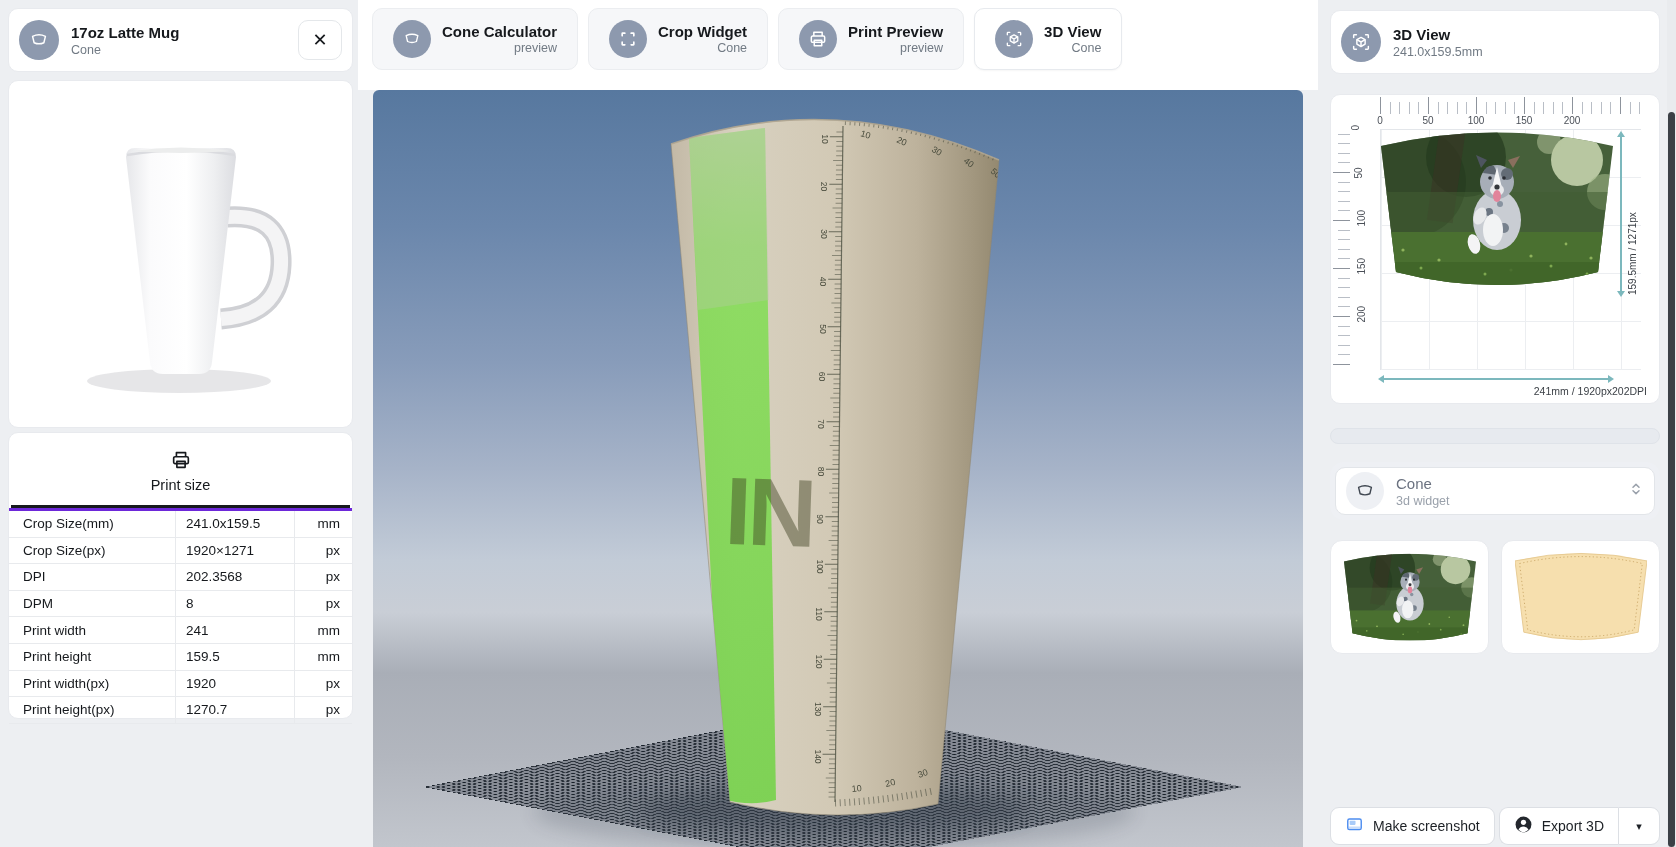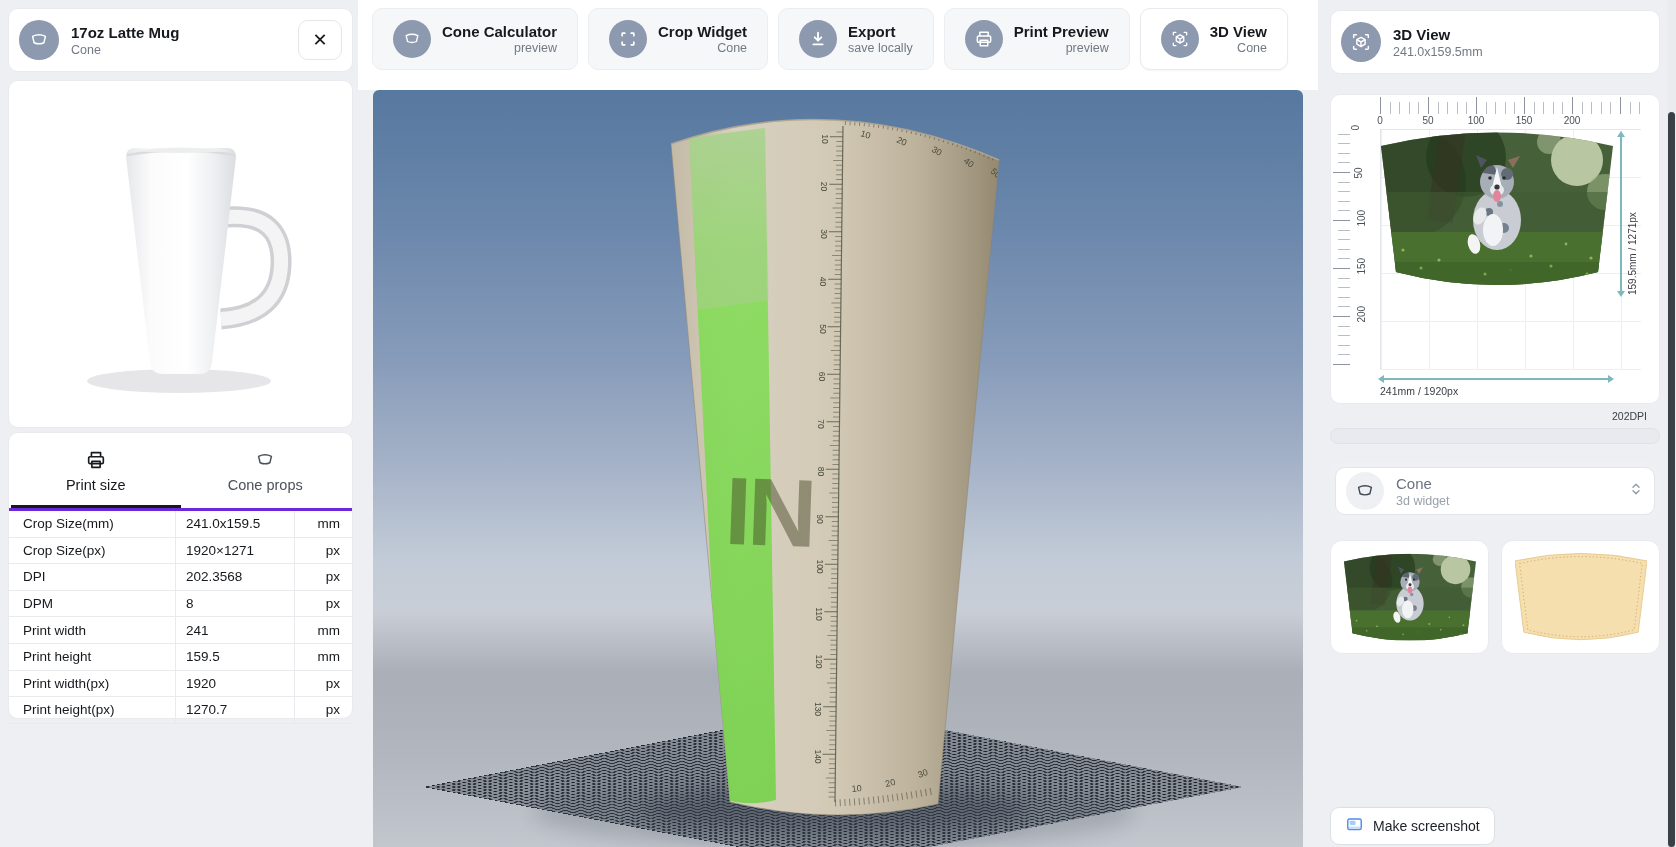--- a/index.html
+++ b/index.html
@@ -66,22 +66,22 @@
     background-image:repeating-linear-gradient(90deg,#eceef1 0 1px,transparent 1px 48px),
                      repeating-linear-gradient(0deg,#eceef1 0 1px,transparent 1px 48px);}
   .h-arrow{position:absolute;left:49px;top:283px;width:232px;height:2px;background:#7cb8bd;}
   .h-arrow:before,.h-arrow:after{content:"";position:absolute;top:-3px;border:4px solid transparent;}
   .h-arrow:before{left:-2px;border-right:6px solid #7cb8bd;border-left:0;}
   .h-arrow:after{right:-2px;border-left:6px solid #7cb8bd;border-right:0;}
   .v-arrow{position:absolute;left:289px;top:38px;width:2px;height:162px;background:#7cb8bd;}
   .v-arrow:before,.v-arrow:after{content:"";position:absolute;left:-3px;border:4px solid transparent;}
   .v-arrow:before{top:-2px;border-bottom:6px solid #7cb8bd;border-top:0;}
   .v-arrow:after{bottom:-2px;border-top:6px solid #7cb8bd;border-bottom:0;}
-  .wlabel{position:absolute;top:290px;left:49px;width:232px;text-align:left;font-size:10.5px;color:#3c4147;}
-  .dpilabel{position:absolute;top:290px;right:12px;font-size:10.5px;color:#3c4147;margin-top:25px;}
+  .wlabel{position:absolute;top:290px;left:49px;width:232px;text-align:right;font-size:10.5px;color:#3c4147;}
+  .dpilabel{position:absolute;top:290px;right:12px;font-size:10.5px;color:#3c4147;}
   .hlabel{position:absolute;left:296px;top:38px;height:162px;display:flex;align-items:center;font-size:10px;color:#3c4147;
     writing-mode:vertical-rl;transform:rotate(180deg);}
   .slim-bar{position:relative;margin-top:24px;width:330px;height:16px;background:#e7eaef;border:1px solid #dfe3e9;border-radius:8px;box-sizing:border-box;}
   .select-wrap{position:relative;margin-top:18px;width:330px;height:58px;background:#eef0f4;border-radius:14px;padding:5px;box-sizing:border-box;}
   .select-card{width:100%;height:100%;background:#fff;border:1px solid #e2e5e9;border-radius:10px;display:flex;align-items:center;padding:0 10px;box-sizing:border-box;cursor:pointer;}
   .select-ic{width:38px;height:38px;border-radius:50%;background:#eef0f4;color:#3f4650;display:flex;align-items:center;justify-content:center;}
   .select-ic svg{width:22px;height:22px;}
   .select-txt{margin-left:12px;flex:1;}
   .select-txt b{display:block;font-size:15px;font-weight:400;color:#6b7280;}
   .select-txt small{display:block;font-size:12.5px;color:#9aa1ab;margin-top:2px;}
@@ -200,28 +200,20 @@
         <div class="ltab active">
     <span style="display:flex">
             <svg viewBox="0 0 24 24" fill="none" stroke="currentColor" stroke-width="1.8" stroke-linejoin="round">
               <path d="M7 8.5V4h10v4.5"></path>
               <rect x="4" y="8.5" width="16" height="7.5" rx="1.5"></rect>
               <rect x="7.5" y="13.5" width="9" height="6.5"></rect>
             </svg>
           </span>
     <span>Print size</span>
   </div>
-        <div class="ltab">
-    <span style="display:flex">
-            <svg viewBox="0 0 24 24" fill="none" stroke="currentColor" stroke-width="1.6" stroke-linejoin="round">
-              <path d="M5 8 Q12 4.6 19 8 L17.3 15 Q12 17.4 6.7 15 Z"></path>
-            </svg>
-          </span>
-    <span>Cone props</span>
-  </div>
       </div>
     <div class="ptable" id="ptable">
         <div class="trow">
     <span class="c1">Crop Size(mm)</span>
     <span class="c2">241.0x159.5</span>
     <span class="c3">mm</span>
   </div>
         <div class="trow">
     <span class="c1">Crop Size(px)</span>
     <span class="c2">1920×1271</span>
@@ -278,33 +270,20 @@
             <svg viewBox="0 0 24 24" fill="none" stroke="currentColor" stroke-width="2" stroke-linecap="round" stroke-linejoin="round">
               <path d="M8.2 5H5.6Q5 5 5 5.6v2.6"></path>
               <path d="M15.8 5h2.6Q19 5 19 5.6v2.6"></path>
               <path d="M8.2 19H5.6Q5 19 5 18.4v-2.6"></path>
               <path d="M15.8 19h2.6Q19 19 19 18.4v-2.6"></path>
             </svg>
           </span>
     <span class="tab-txt">
       <b>Crop Widget</b>
       <small>Cone</small>
-    </span>
-  </div>
-        <div class="tab">
-    <span class="tab-ic">
-            <svg viewBox="0 0 24 24" fill="none" stroke="currentColor" stroke-width="2.2" stroke-linecap="round" stroke-linejoin="round">
-              <path d="M12 4.5v9"></path>
-              <path d="M8 10l4 4 4-4"></path>
-              <path d="M6.5 18.5h11"></path>
-            </svg>
-          </span>
-    <span class="tab-txt">
-      <b>Export</b>
-      <small>save locally</small>
     </span>
   </div>
         <div class="tab">
     <span class="tab-ic">
             <svg viewBox="0 0 24 24" fill="none" stroke="currentColor" stroke-width="1.8" stroke-linejoin="round">
               <path d="M7 8.5V4h10v4.5"></path>
               <rect x="4" y="8.5" width="16" height="7.5" rx="1.5"></rect>
               <rect x="7.5" y="13.5" width="9" height="6.5"></rect>
             </svg>
           </span>
@@ -624,18 +603,33 @@
       <button class="btn">
         <span>
           <svg viewBox="0 0 24 24" fill="none">
               <rect x="3.5" y="5" width="17" height="13.5" rx="2.2" stroke="#4d8df0" stroke-width="1.8"></rect>
               <path d="M4.5 14.5h15v2a2 2 0 0 1-2 2h-11a2 2 0 0 1-2-2Z" fill="#4d8df0" opacity=".3"></path>
               <rect x="5.9" y="7.3" width="7.4" height="5.2" rx="1" fill="#a9cbf8"></rect>
             </svg>
         </span>
         <span>Make screenshot</span>
       </button>
+      <span class="export-group">
+        <button class="btn export-main">
+          <span>
+            <svg viewBox="0 0 24 24">
+                <circle cx="12" cy="12" r="10" fill="#23272d"></circle>
+                <circle cx="12" cy="9.3" r="3.3" fill="#fff"></circle>
+                <path d="M5.7 18.4a7 7 0 0 1 12.6 0A10 10 0 0 1 12 22a10 10 0 0 1-6.3-3.6Z" fill="#fff"></path>
+              </svg>
+          </span>
+          <span>Export 3D</span>
+        </button>
+        <button class="export-caret">
+            <span>▾</span>
+          </button>
+      </span>
     </div>
   </div>
 
   <div class="scrollbar-track"></div>
   <div class="scrollbar-thumb"></div>
 </div>
 
 </body></html>

